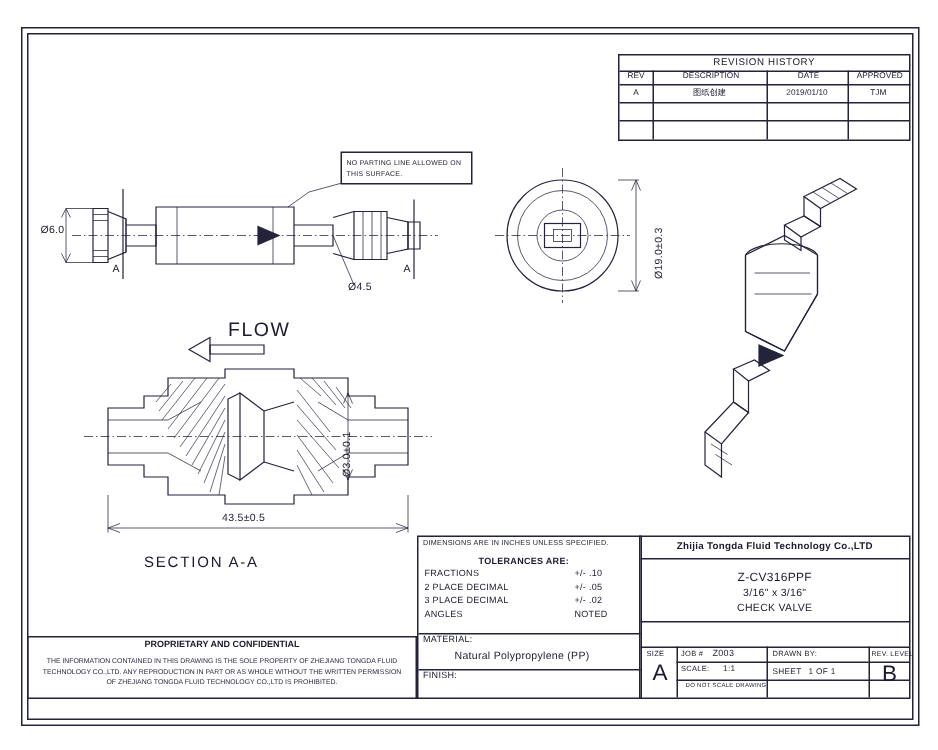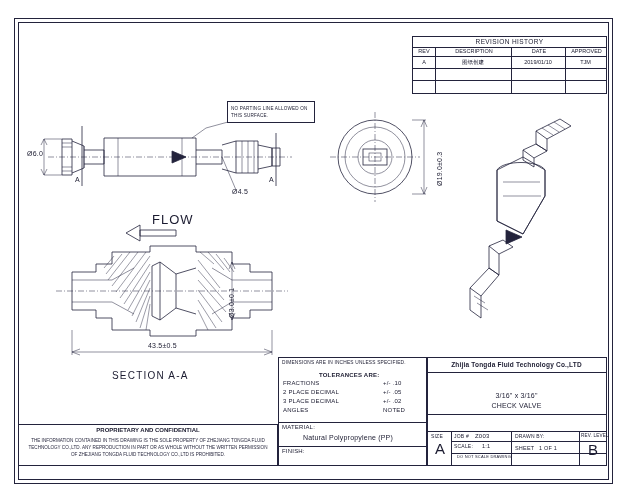--- a/index.html
+++ b/index.html
@@ -188,21 +188,21 @@
   <div class="t t13" style="left:152px;top:212px;letter-spacing:1px;">FLOW</div>
 
   <div style="position:absolute;left:227px;top:101px;width:86px;height:20px;border:0.7px solid #23233c;">
     <div class="t" style="left:3px;top:3px;font-size:4.6px;line-height:7px;white-space:normal;width:80px;">NO PARTING LINE ALLOWED ON THIS SURFACE.</div>
   </div>
 
   <div class="t t7 rot" style="left:436px;top:186px;">Ø19.0±0.3</div>
   <div class="t t7 rot" style="left:228px;top:318px;">Ø3.0±0.1</div>
   <div class="t t7" style="left:148px;top:342px;">43.5±0.5</div>
 
-  <div class="t t10" style="left:112px;top:370px;letter-spacing:1.2px;">SECTION A-A</div>
+  <div class="t t10" style="left:96px;top:370px;letter-spacing:1.2px;">SECTION A-A</div>
 
   <div style="position:absolute;left:278px;top:357px;width:148px;height:107px;border:0.9px solid #23233c;">
     <div class="t" style="left:3px;top:2px;font-size:4.8px;line-height:6px;white-space:normal;width:142px;">DIMENSIONS ARE IN INCHES UNLESS SPECIFIED.</div>
     <div class="t" style="left:40px;top:14px;font-size:6px;font-weight:bold;">TOLERANCES ARE:</div>
 
     <div class="t" style="left:4px;top:22px;font-size:6px;">FRACTIONS</div>
     <div class="t" style="left:104px;top:22px;font-size:6px;">+/- .10</div>
     <div class="t" style="left:4px;top:31px;font-size:6px;">2 PLACE DECIMAL</div>
     <div class="t" style="left:104px;top:31px;font-size:6px;">+/- .05</div>
     <div class="t" style="left:4px;top:40px;font-size:6px;">3 PLACE DECIMAL</div>
@@ -216,20 +216,21 @@
 
     <div class="hline" style="left:0;top:88px;width:148px;"></div>
     <div class="t" style="left:3px;top:90px;font-size:6px;">FINISH:</div>
     <div class="t" style="left:40px;top:90px;font-size:6px;"></div>
   </div>
 
   <div style="position:absolute;left:426px;top:357px;width:179px;height:107px;border:0.9px solid #23233c;">
     <div class="t" style="left:0;top:3px;width:179px;text-align:center;font-size:6.5px;font-weight:bold;">Zhijia Tongda Fluid Technology Co.,LTD</div>
     <div class="hline" style="left:0;top:14px;width:179px;"></div>
 
+    <div class="t" style="left:0;top:22px;width:179px;text-align:center;font-size:8px;">Z-CV316PPF</div>
     <div class="t" style="left:0;top:34px;width:179px;text-align:center;font-size:7px;">3/16" x 3/16"</div>
     <div class="t" style="left:0;top:44px;width:179px;text-align:center;font-size:7px;">CHECK VALVE</div>
     <div class="hline" style="left:0;top:56px;width:179px;"></div>
 
     <div class="hline" style="left:0;top:73px;width:179px;"></div>
 
     <div class="vline" style="left:24px;top:73px;height:34px;"></div>
     <div class="vline" style="left:84px;top:73px;height:34px;"></div>
     <div class="vline" style="left:152px;top:73px;height:34px;"></div>
     <div class="hline" style="left:24px;top:83px;width:128px;"></div>

